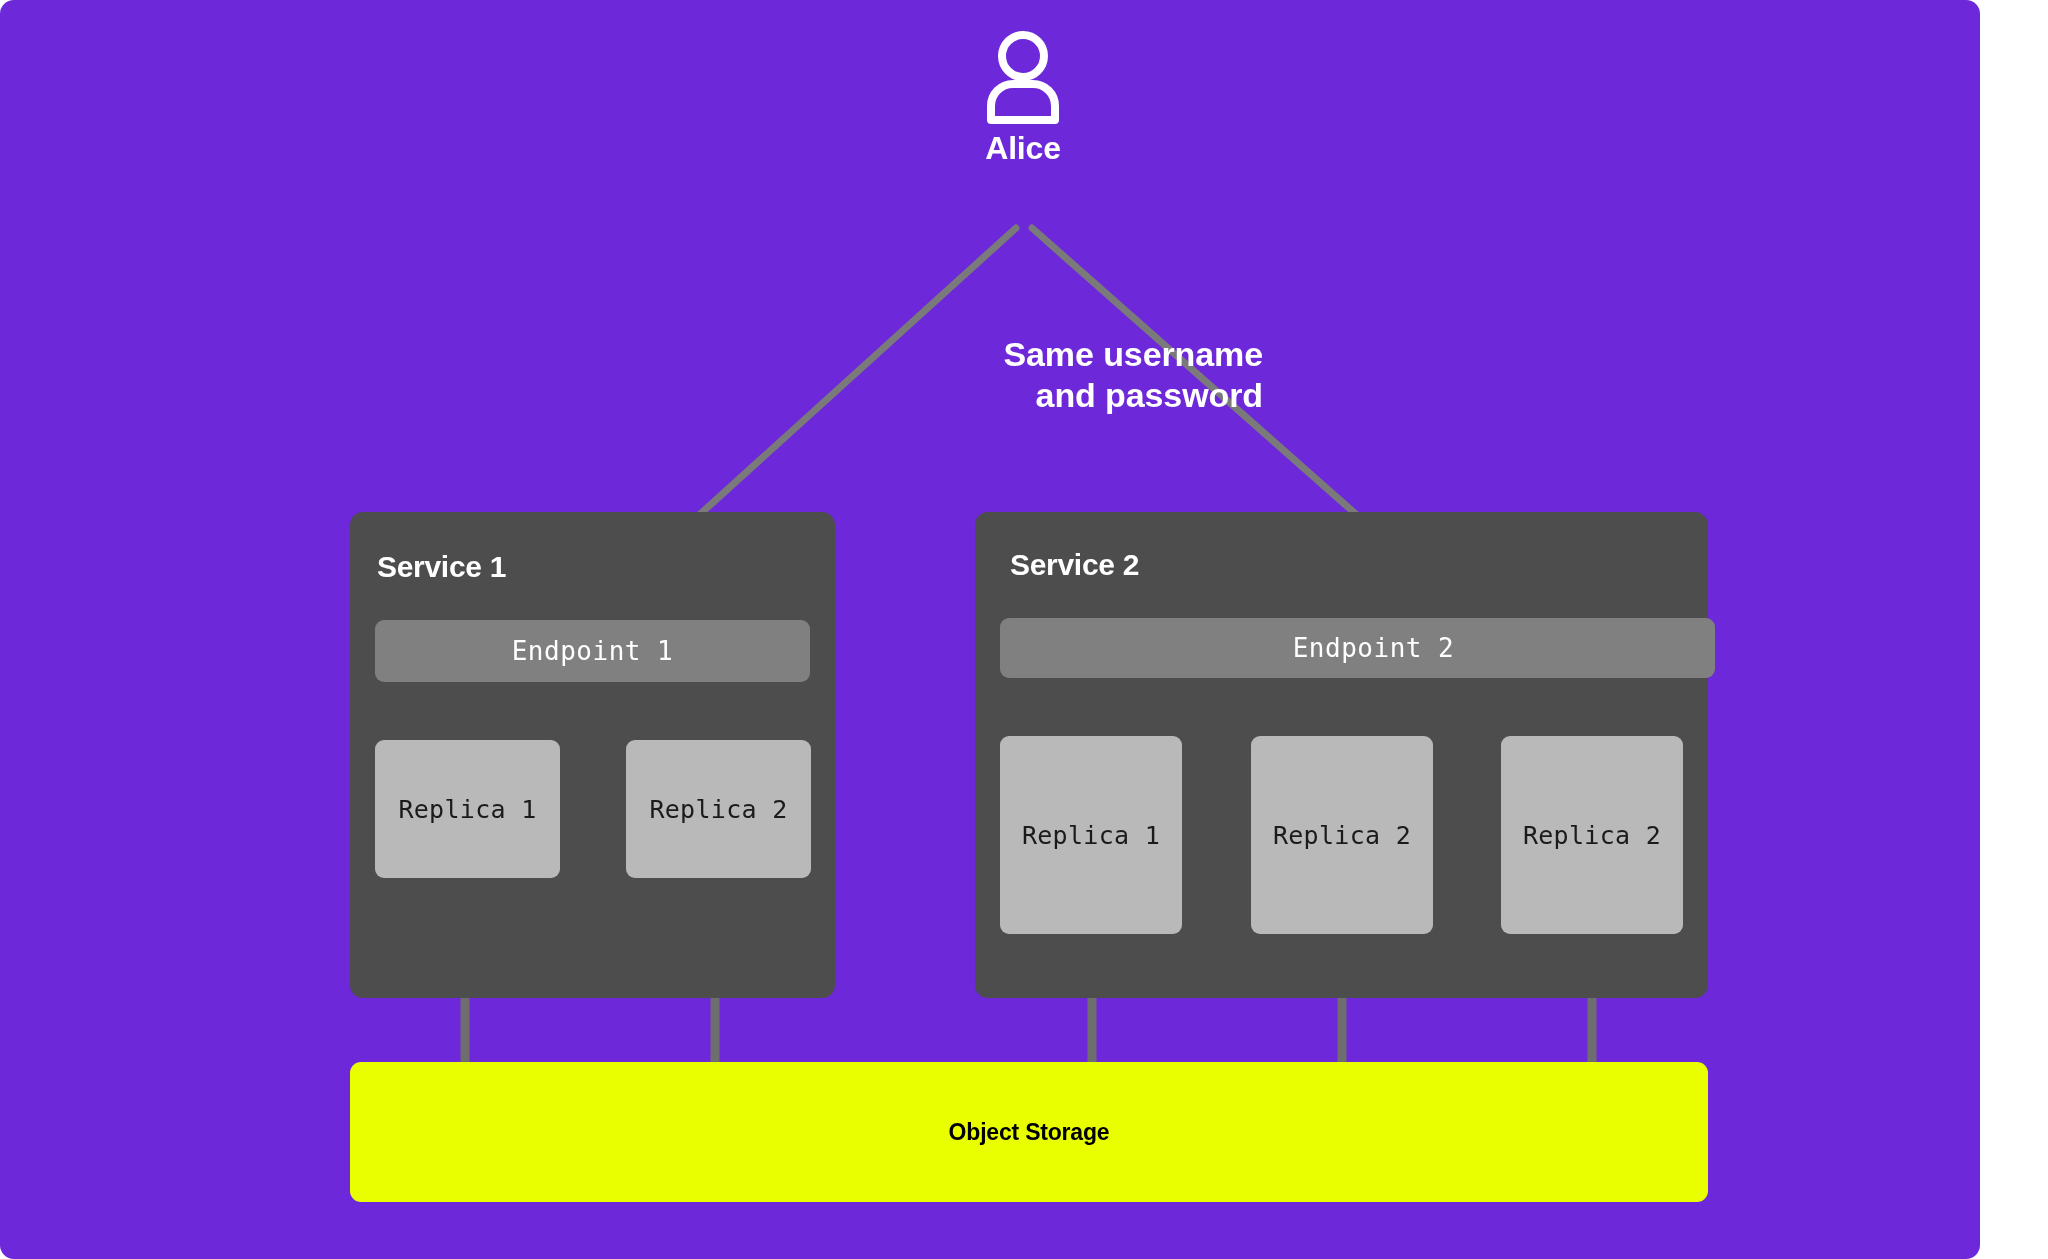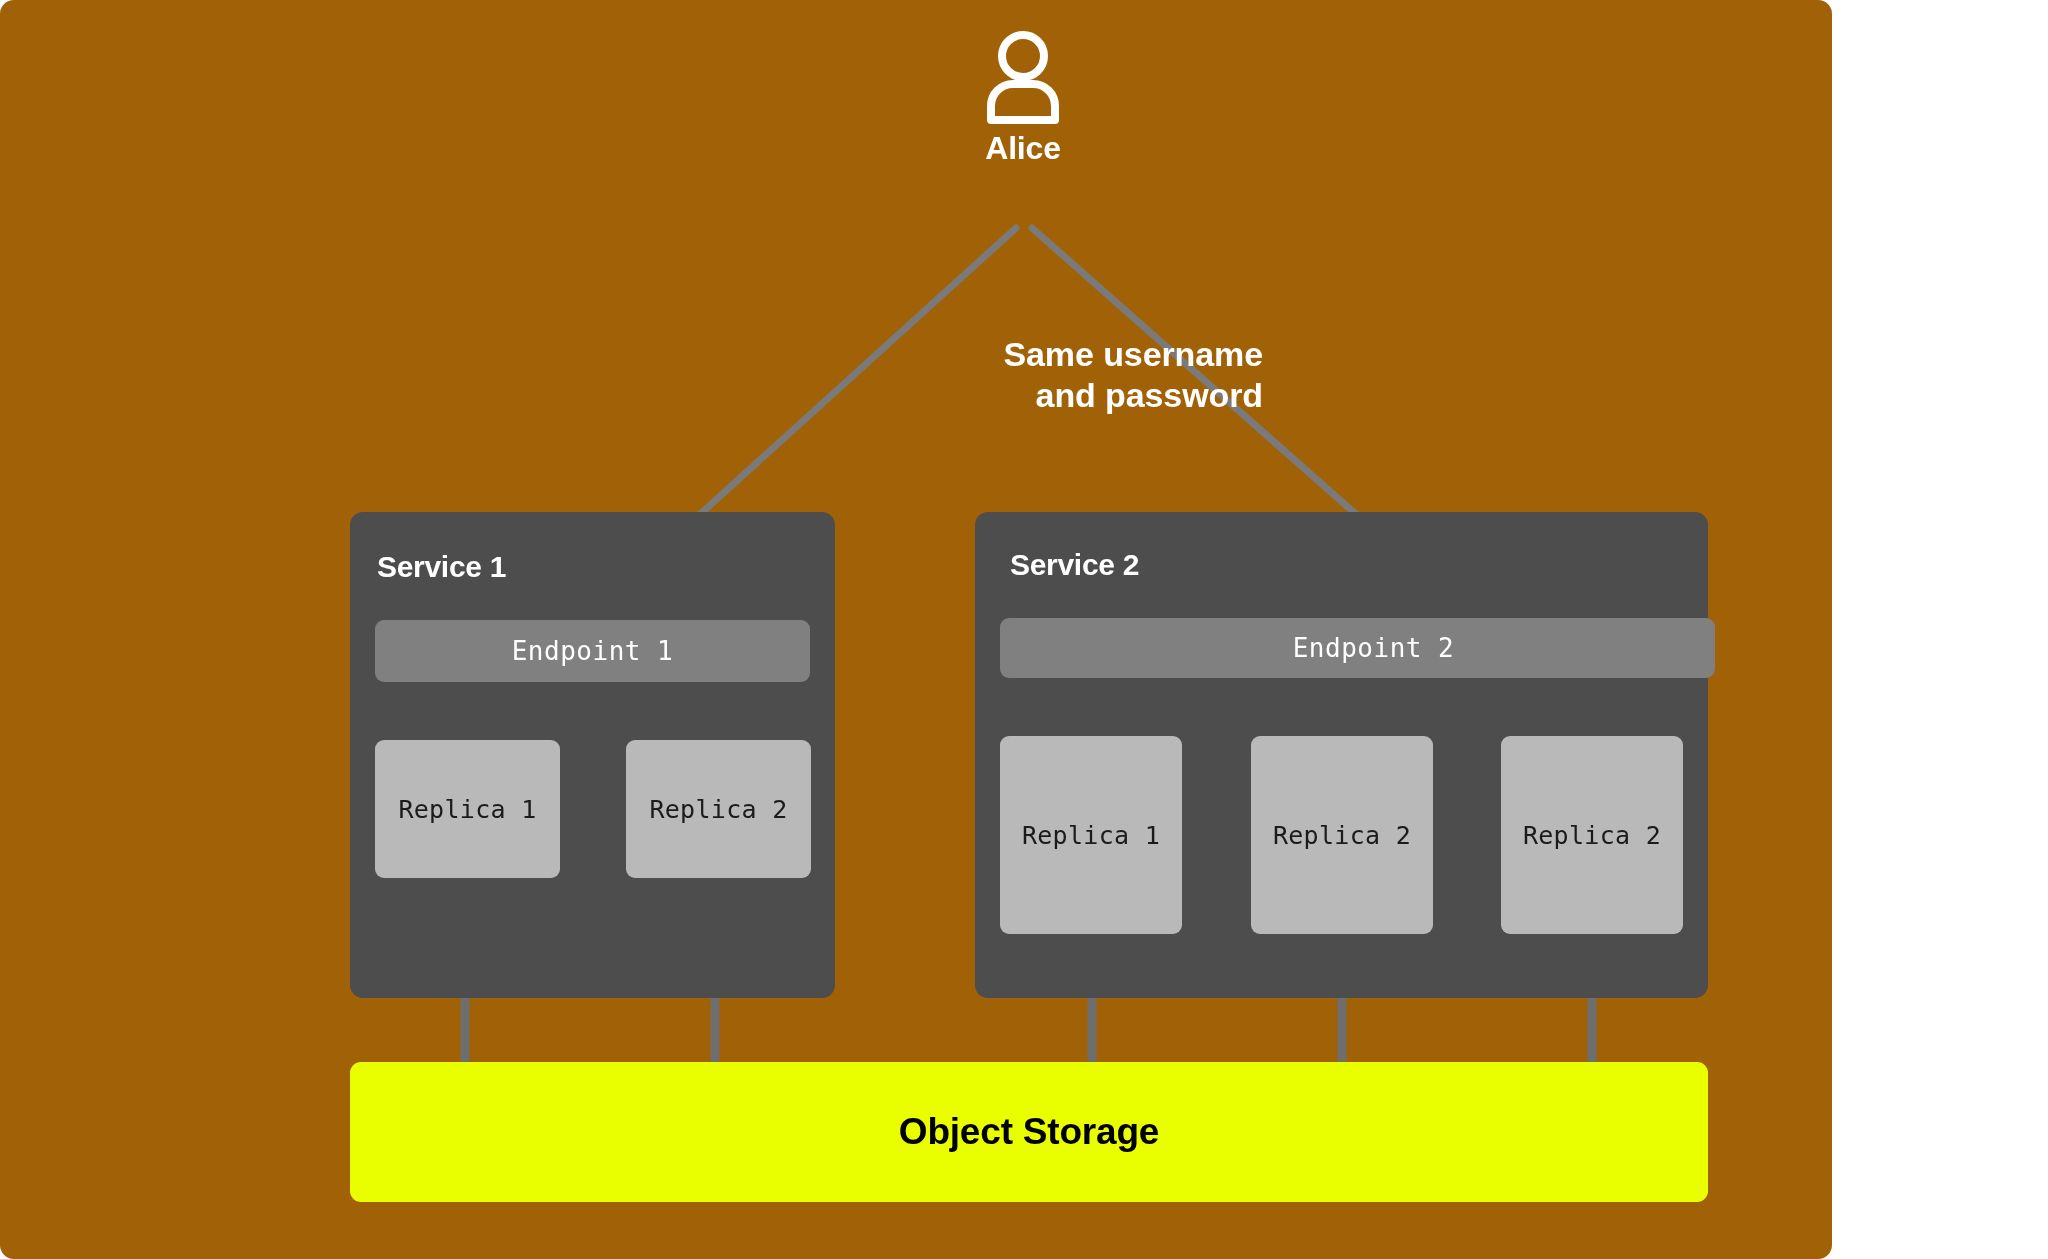--- a/index.html
+++ b/index.html
@@ -6,23 +6,23 @@
   html, body {
     margin: 0;
     padding: 0;
     background: #ffffff;
   }
   body {
     font-family: "Liberation Sans", sans-serif;
   }
   #canvas {
     position: relative;
-    width: 1832px;
+    width: 1980px;
     height: 1259px;
-    background: #a16207;
+    background: #6d28d9;
     border-radius: 14px;
     overflow: hidden;
     text-decoration: underline;
   }
   #svg-layer {
     position: absolute;
     inset: 0;
     width: 2048px;
     height: 1259px;
   }
@@ -112,21 +112,21 @@
     top: 1062px;
     width: 1358px;
     height: 140px;
     background: #e9ff00;
     border-radius: 11px;
     display: flex;
     align-items: center;
     justify-content: center;
   }
   .storage-label {
-    font-size: 37px;
+    font-size: 23px;
     font-weight: bold;
     color: #000000;
     letter-spacing: -0.2px;
   }
 </style>
 </head>
 <body>
 
 <div id="canvas">
 

